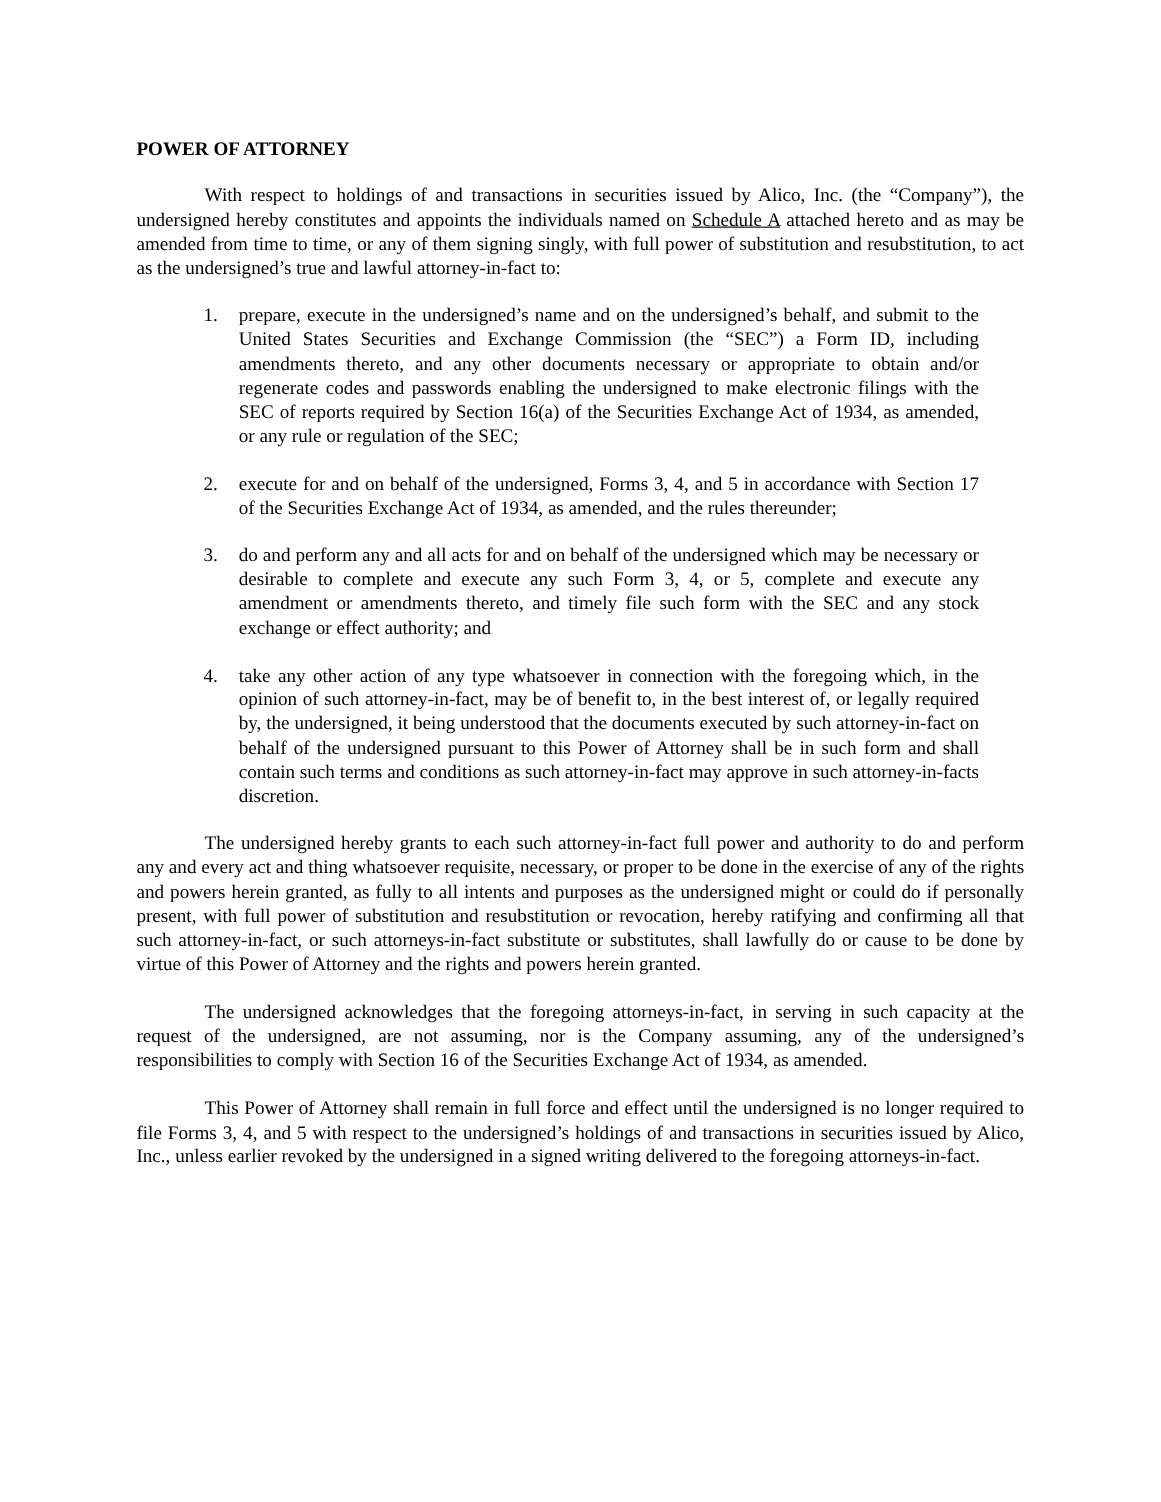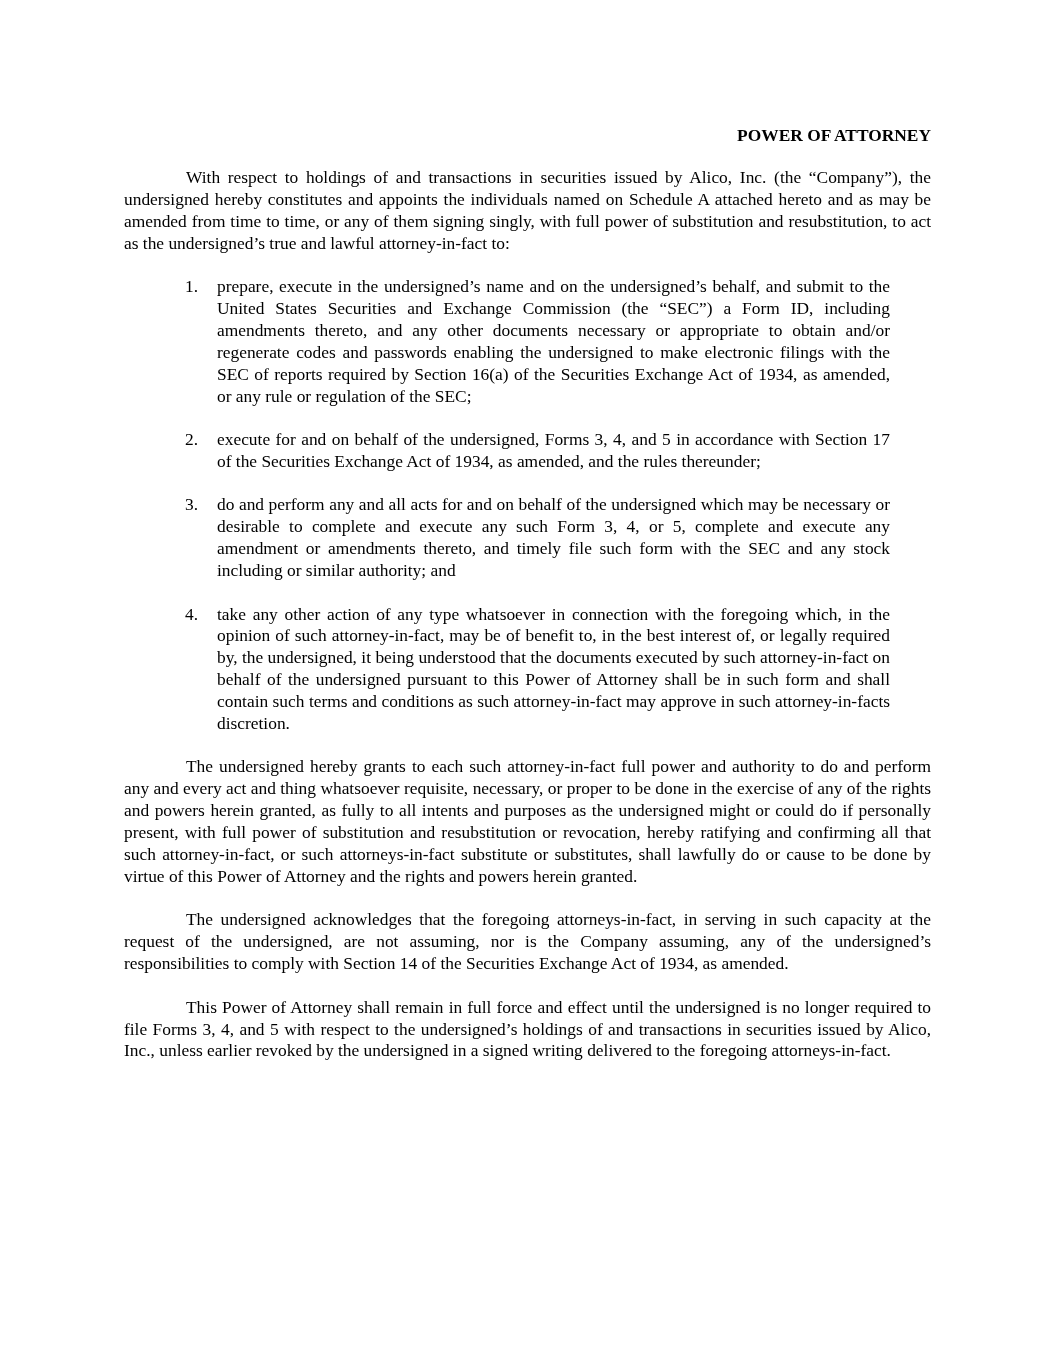--- a/index.html
+++ b/index.html
@@ -3,57 +3,57 @@
 <meta charset="utf-8">
 <style>
   html, body { margin: 0; padding: 0; background: #ffffff; }
   body { width: 1055px; height: 1365px; position: relative; overflow: hidden; }
   .page {
     position: absolute; left: 124px; top: 124px; width: 807px;
     font-family: "Liberation Serif", "DejaVu Serif", serif;
     font-size: 17.4px; line-height: 21.9px; color: #000;
   }
   .title {
-    text-align: right; font-weight: bold; margin: 0 0 21px 0;
+    text-align: left; font-weight: bold; margin: 0 0 21px 0;
     font-size: 17.4px; line-height: 22px;
   }
   .para {
     text-align: justify; text-indent: 62px; margin: 0 0 21.5px 0;
   }
   .list { margin: 0 0 21.5px 0; padding: 0; list-style: none; }
   .list-item {
     position: relative; margin: 0 41px 21.5px 93px; text-align: justify;
   }
   .list-item:last-child { margin-bottom: 0; }
   .list-num { position: absolute; left: -32px; top: 0; }
-  .u { }
+  .u { text-decoration: underline; }
 </style>
 </head>
 <body>
 
 <div class="page">
   <div class="title">POWER OF ATTORNEY</div>
 
   <p class="para"><span>With respect to holdings of and transactions in securities issued by Alico, Inc. (the “Company”), the undersigned hereby constitutes and appoints the individuals named on </span><span class="u">Schedule A</span><span> attached hereto and as may be amended from time to time, or any of them signing singly, with full power of substitution and resubstitution, to act as the undersigned’s true and lawful attorney-in-fact to:</span></p>
 
   <ol class="list">
     <li class="list-item">
       <span class="list-num">1.</span>
       <span>prepare, execute in the undersigned’s name and on the undersigned’s behalf, and submit to the United States Securities and Exchange Commission (the “SEC”) a Form ID, including amendments thereto, and any other documents necessary or appropriate to obtain and/or regenerate codes and passwords enabling the undersigned to make electronic filings with the SEC of reports required by Section 16(a) of the Securities Exchange Act of 1934, as amended, or any rule or regulation of the SEC;</span>
     </li>
     <li class="list-item">
       <span class="list-num">2.</span>
       <span>execute for and on behalf of the undersigned, Forms 3, 4, and 5 in accordance with Section 17 of the Securities Exchange Act of 1934, as amended, and the rules thereunder;</span>
     </li>
     <li class="list-item">
       <span class="list-num">3.</span>
-      <span>do and perform any and all acts for and on behalf of the undersigned which may be necessary or desirable to complete and execute any such Form 3, 4, or 5, complete and execute any amendment or amendments thereto, and timely file such form with the SEC and any stock including or similar authority; and</span>
+      <span>do and perform any and all acts for and on behalf of the undersigned which may be necessary or desirable to complete and execute any such Form 3, 4, or 5, complete and execute any amendment or amendments thereto, and timely file such form with the SEC and any stock exchange or effect authority; and</span>
     </li>
     <li class="list-item">
       <span class="list-num">4.</span>
       <span>take any other action of any type whatsoever in connection with the foregoing which, in the opinion of such attorney-in-fact, may be of benefit to, in the best interest of, or legally required by, the undersigned, it being understood that the documents executed by such attorney-in-fact on behalf of the undersigned pursuant to this Power of Attorney shall be in such form and shall contain such terms and conditions as such attorney-in-fact may approve in such attorney-in-facts discretion.</span>
     </li>
   </ol>
 
   <p class="para">The undersigned hereby grants to each such attorney-in-fact full power and authority to do and perform any and every act and thing whatsoever requisite, necessary, or proper to be done in the exercise of any of the rights and powers herein granted, as fully to all intents and purposes as the undersigned might or could do if personally present, with full power of substitution and resubstitution or revocation, hereby ratifying and confirming all that such attorney-in-fact, or such attorneys-in-fact substitute or substitutes, shall lawfully do or cause to be done by virtue of this Power of Attorney and the rights and powers herein granted.</p>
-  <p class="para">The undersigned acknowledges that the foregoing attorneys-in-fact, in serving in such capacity at the request of the undersigned, are not assuming, nor is the Company assuming, any of the undersigned’s responsibilities to comply with Section 14 of the Securities Exchange Act of 1934, as amended.</p>
+  <p class="para">The undersigned acknowledges that the foregoing attorneys-in-fact, in serving in such capacity at the request of the undersigned, are not assuming, nor is the Company assuming, any of the undersigned’s responsibilities to comply with Section 16 of the Securities Exchange Act of 1934, as amended.</p>
   <p class="para">This Power of Attorney shall remain in full force and effect until the undersigned is no longer required to file Forms 3, 4, and 5 with respect to the undersigned’s holdings of and transactions in securities issued by Alico, Inc., unless earlier revoked by the undersigned in a signed writing delivered to the foregoing attorneys-in-fact.</p>
 </div>
 
 </body></html>

